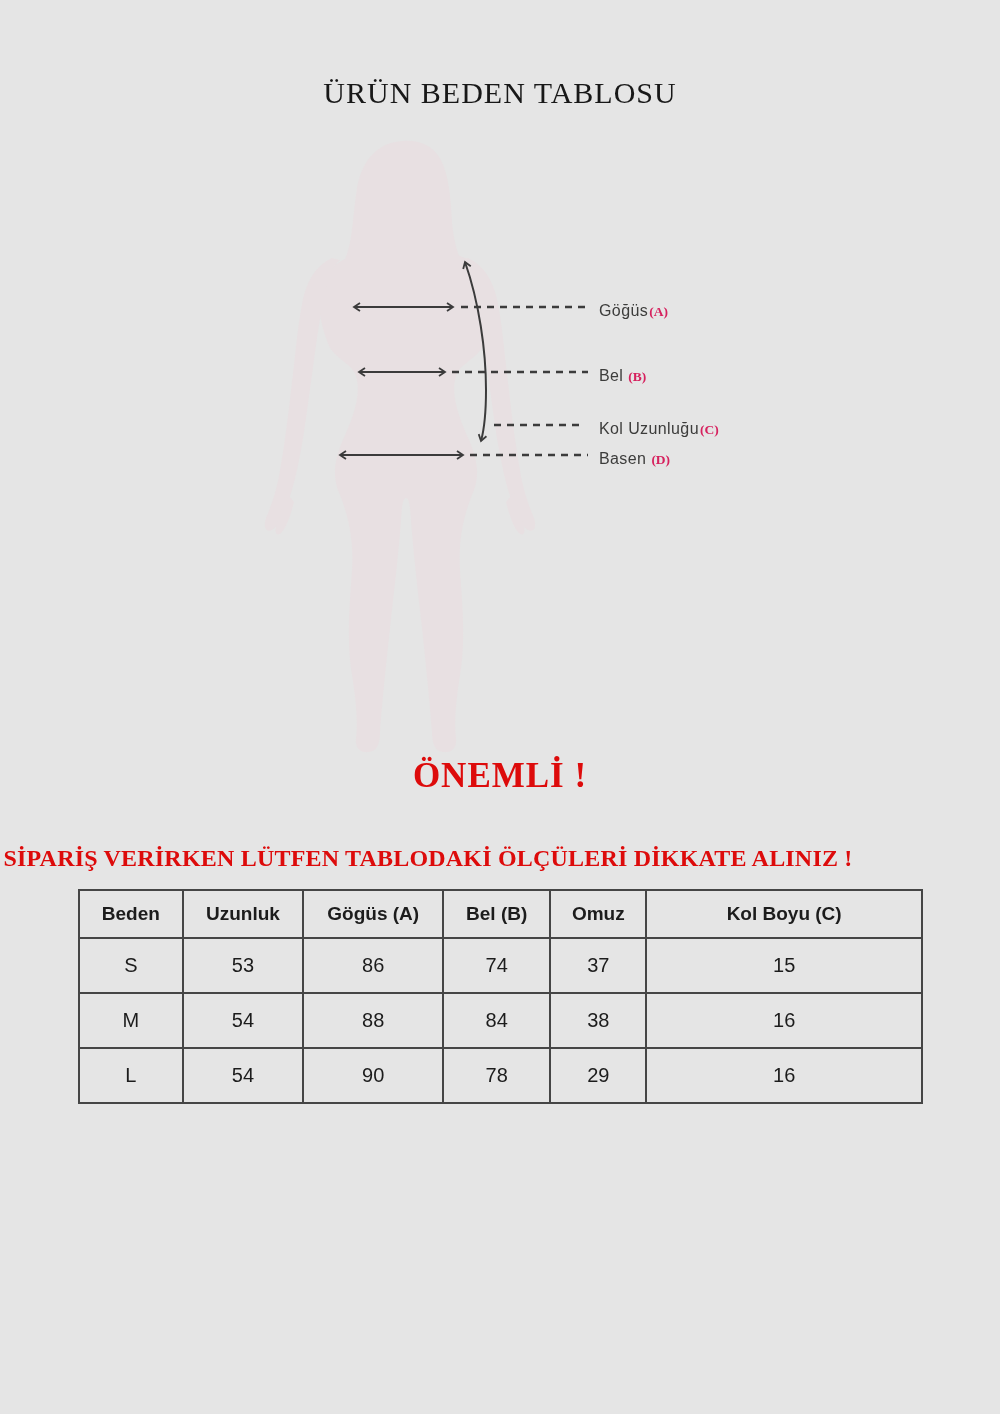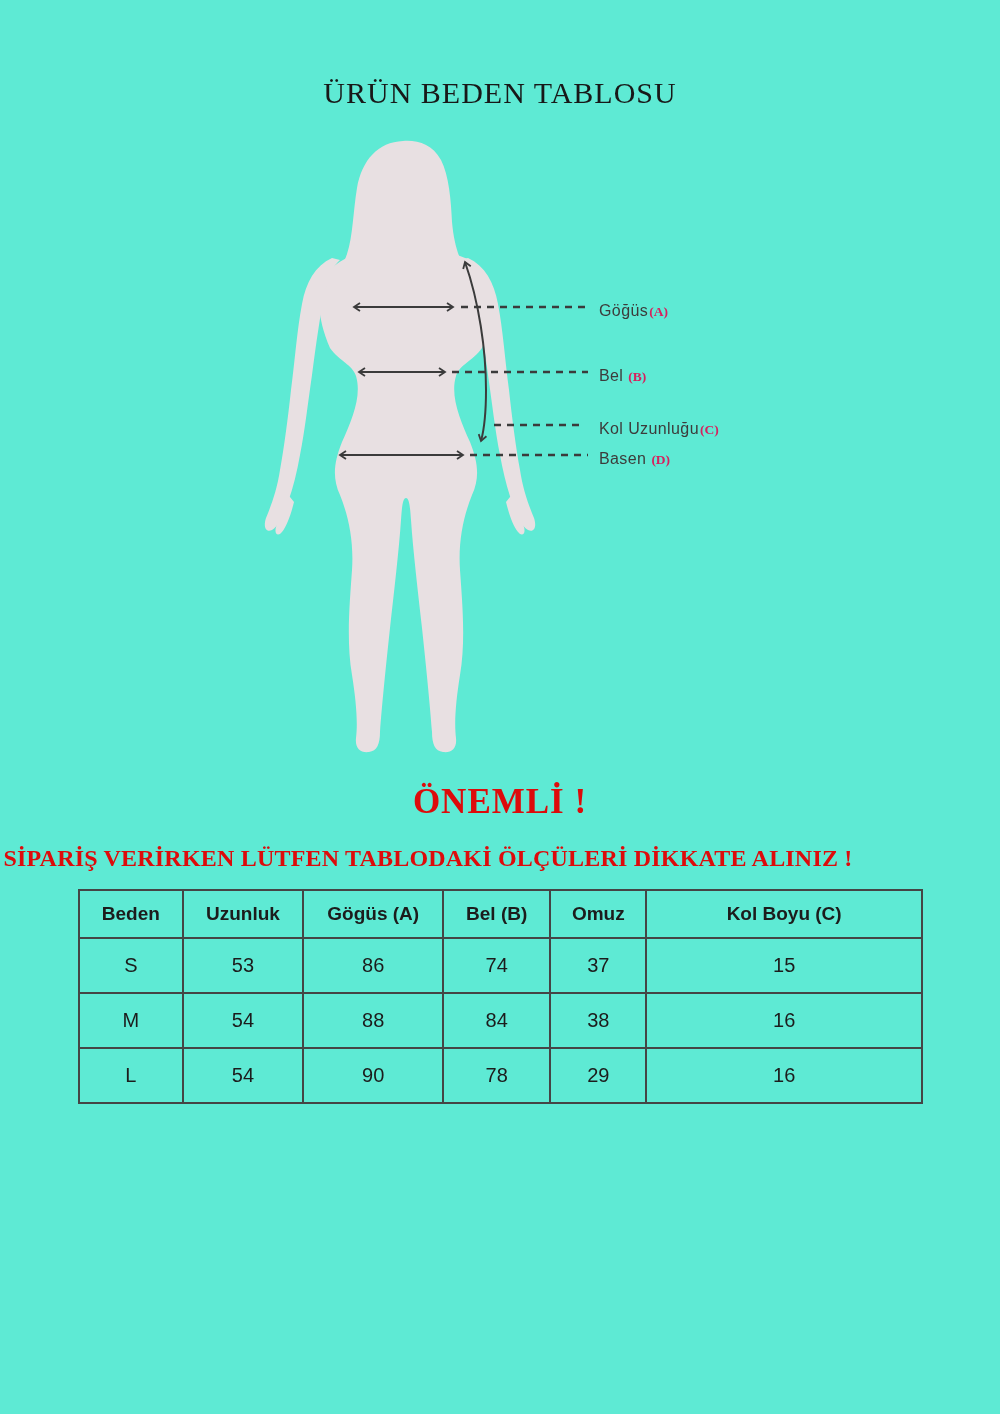--- a/index.html
+++ b/index.html
@@ -1,17 +1,17 @@
 <!DOCTYPE html>
 <html><head>
 <meta charset="utf-8">
 <style>
   html,body{margin:0;padding:0;}
   body{background:#ffffff;font-family:"Liberation Sans",sans-serif;}
-  .page{position:relative;width:1000px;height:1414px;background:#5eead4;overflow:hidden;}
+  .page{position:relative;width:1000px;height:1414px;background:#e5e5e5;overflow:hidden;}
 
   .page-title{
     position:absolute;top:76px;left:0;width:1000px;text-align:center;
     font-family:"Liberation Serif",serif;font-size:30px;color:#181818;
     letter-spacing:1px;
   }
 
   .diagram-svg{position:absolute;left:0;top:0;}
 
   .dlabel{
@@ -20,21 +20,21 @@
     letter-spacing:0.4px;white-space:nowrap;
   }
   .dlabel .lcode{
     font-family:"Liberation Serif",serif;font-weight:bold;
     font-size:13.5px;color:#d6215e;letter-spacing:0;
   }
   .dlabel.gap .lcode{margin-left:5px;}
   .dlabel.nogap .lcode{margin-left:1px;}
 
   .notice-heading{
-    position:absolute;top:782px;left:0;width:1000px;text-align:center;
+    position:absolute;top:756px;left:0;width:1000px;text-align:center;
     font-family:"Liberation Serif",serif;font-weight:bold;font-size:35px;
     color:#dd0b0b;letter-spacing:1px;
   }
   .notice-message{
     position:absolute;top:845px;left:0;width:856px;text-align:center;
     font-family:"Liberation Serif",serif;font-weight:bold;font-size:24px;
     color:#dd0b0b;letter-spacing:0.2px;white-space:nowrap;
   }
 
   table.size-table{

